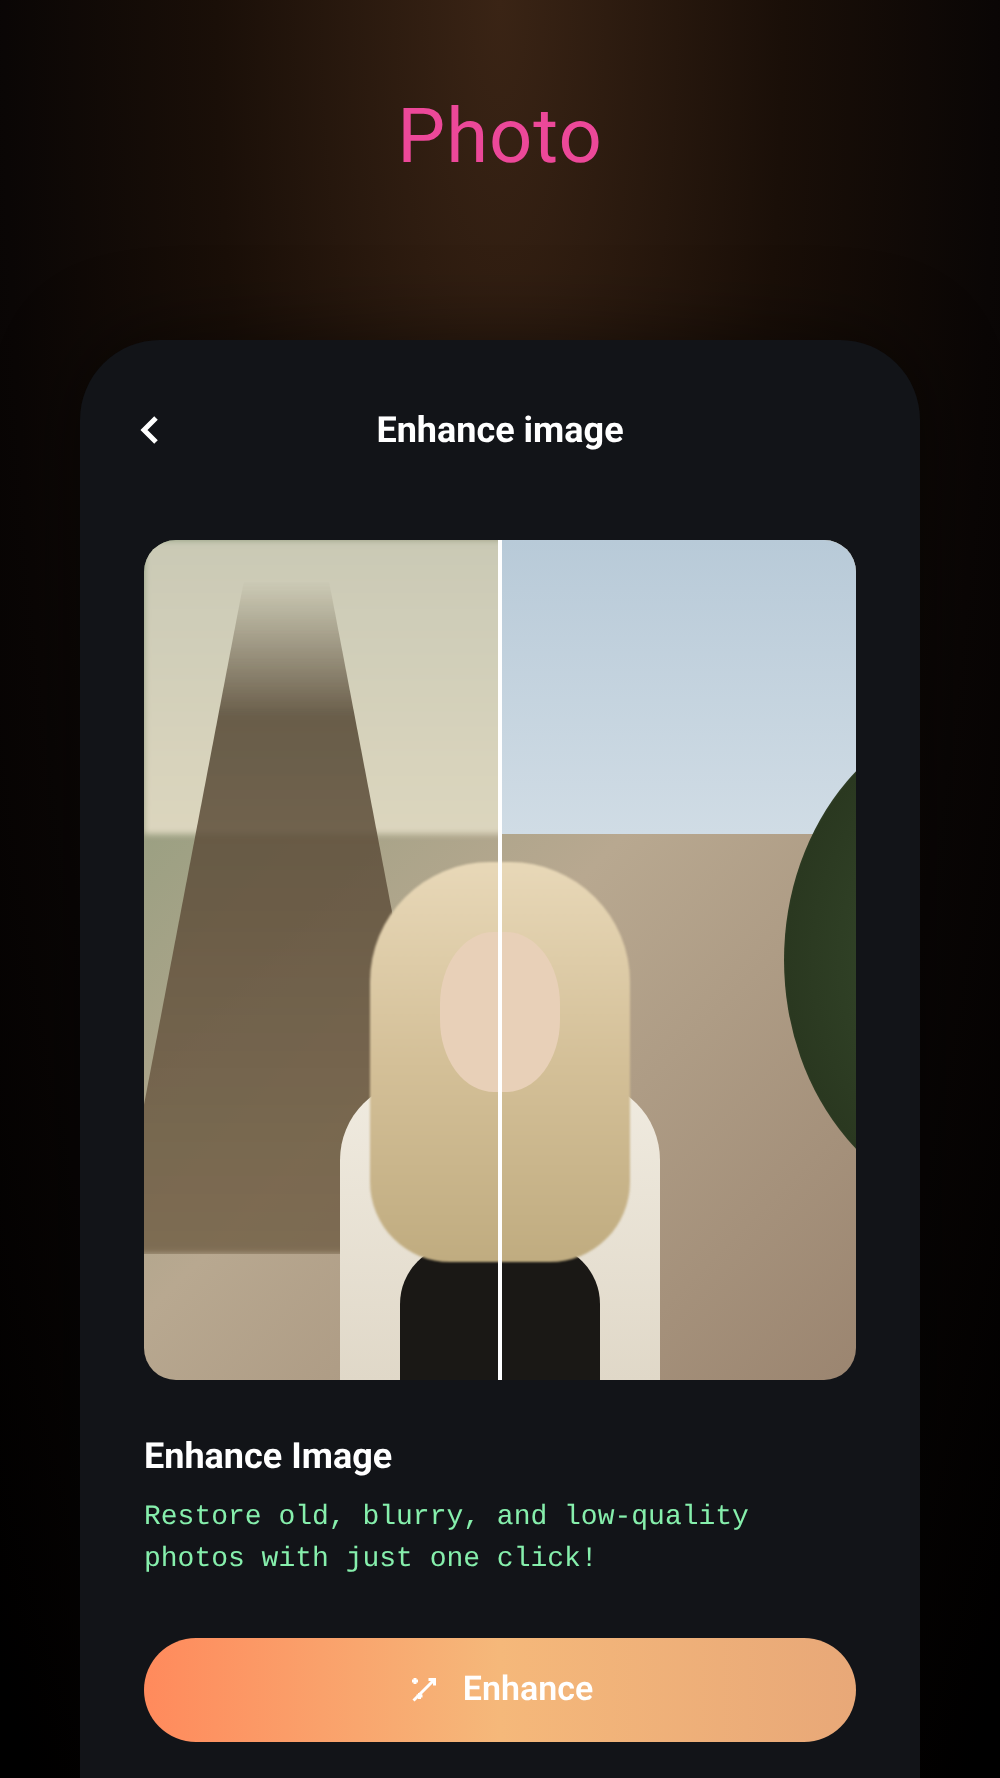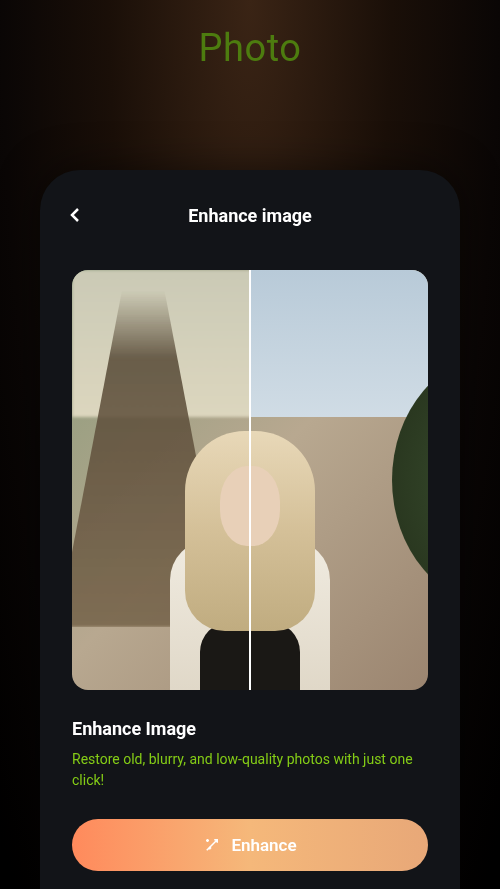--- a/index.html
+++ b/index.html
@@ -12,22 +12,22 @@
       width: 500px;
       height: 889px;
       background: radial-gradient(ellipse at top center, #3a2415 0%, #1a0f08 40%, #0a0605 70%, #000000 100%);
       font-family: -apple-system, BlinkMacSystemFont, 'Segoe UI', Roboto, sans-serif;
       overflow: hidden;
       position: relative;
     }
     
     .promo-header {
       text-align: center;
-      padding: 26px 20px 30px;
-      color: #4d7c0f;
+      padding: 47px 20px 30px;
+      color: #ec4899;
     }
     
     .promo-line1 {
       font-size: 38px;
       font-weight: 400;
       letter-spacing: 0.5px;
     }
     
     .promo-line2 {
       font-size: 42px;
@@ -239,23 +239,24 @@
     }
     
     .info-title {
       color: #ffffff;
       font-size: 18px;
       font-weight: 700;
       margin-bottom: 10px;
     }
     
     .info-desc {
-      color: #84cc16;
+      color: #86efac;
       font-size: 14px;
       line-height: 1.5;
+      font-family: Liberation Mono, monospace;
     }
     
     .enhance-button {
       margin: 28px 32px 0;
       height: 52px;
       background: linear-gradient(90deg, #ff8a5c 0%, #f5b87a 50%, #e8a878 100%);
       border-radius: 26px;
       display: flex;
       align-items: center;
       justify-content: center;

